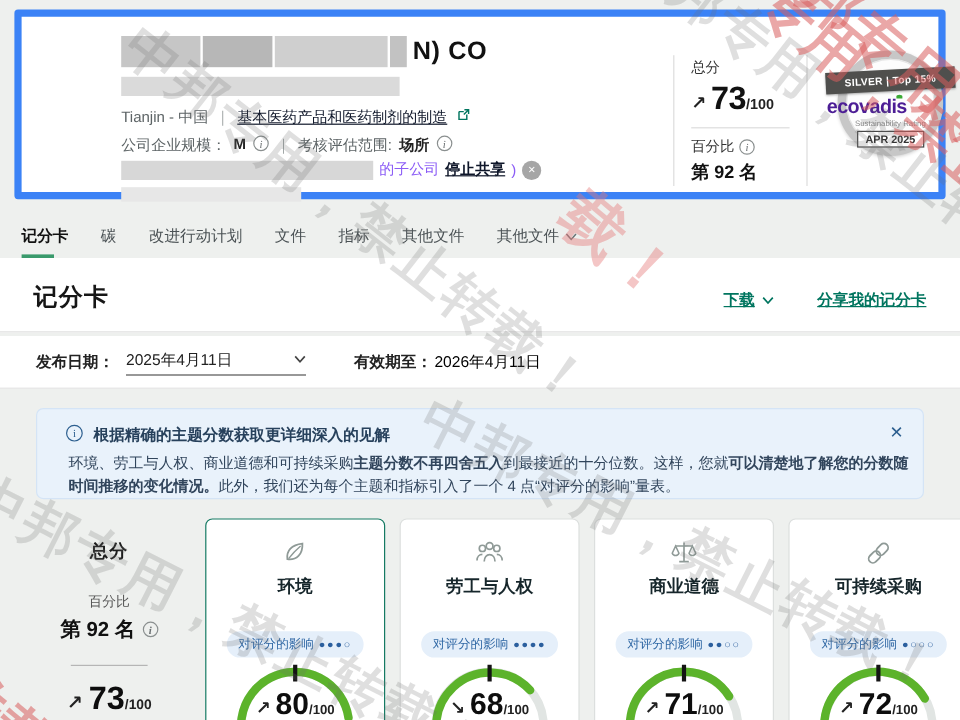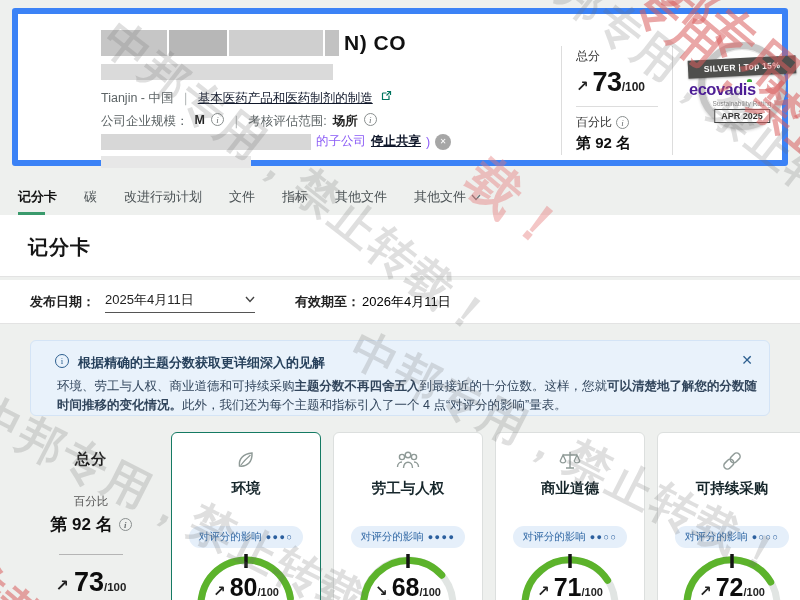--- a/index.html
+++ b/index.html
@@ -204,20 +204,31 @@
     <span class="tab">文件</span>
     <span class="tab">指标</span>
     <span class="tab">其他文件</span>
     <span class="tab">其他文件<svg width="10" height="7" viewBox="0 0 10 7">
         <path d="M1 1 L5 5.5 L9 1" fill="none" stroke="#6b7275" stroke-width="1.3"></path>
       </svg></span>
   </div>
 
 <div class="sc-header">
   <div class="sc-title">记分卡</div>
+  <div class="sc-actions">
+    <span class="act">
+      <span>下载</span>
+      <svg width="10" height="7" viewBox="0 0 10 7">
+          <path d="M1 1 L5 5.5 L9 1" fill="none" stroke="#00755f" stroke-width="1.4"></path>
+        </svg>
+    </span>
+    <span class="act">
+      <span>分享我的记分卡</span>
+    </span>
+  </div>
 </div>
 
 <div class="date-panel">
   <span class="date-label">发布日期：</span>
   <span class="date-select">
     <span>2025年4月11日</span>
     <svg width="10" height="7" viewBox="0 0 10 7">
         <path d="M1 1 L5 5.5 L9 1" fill="none" stroke="#444" stroke-width="1.4"></path>
       </svg>
   </span>

